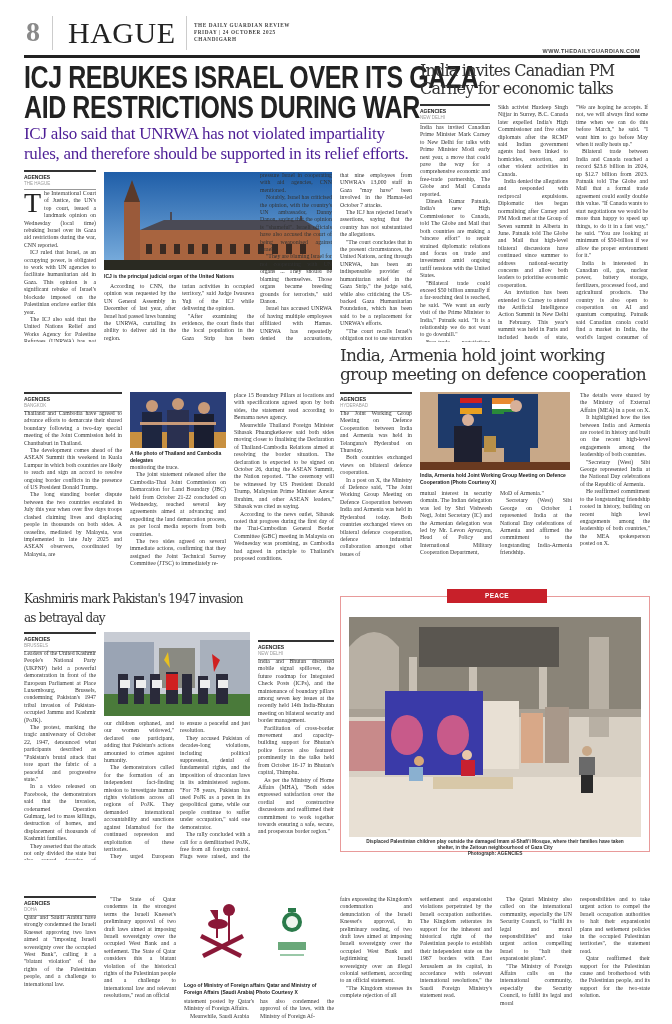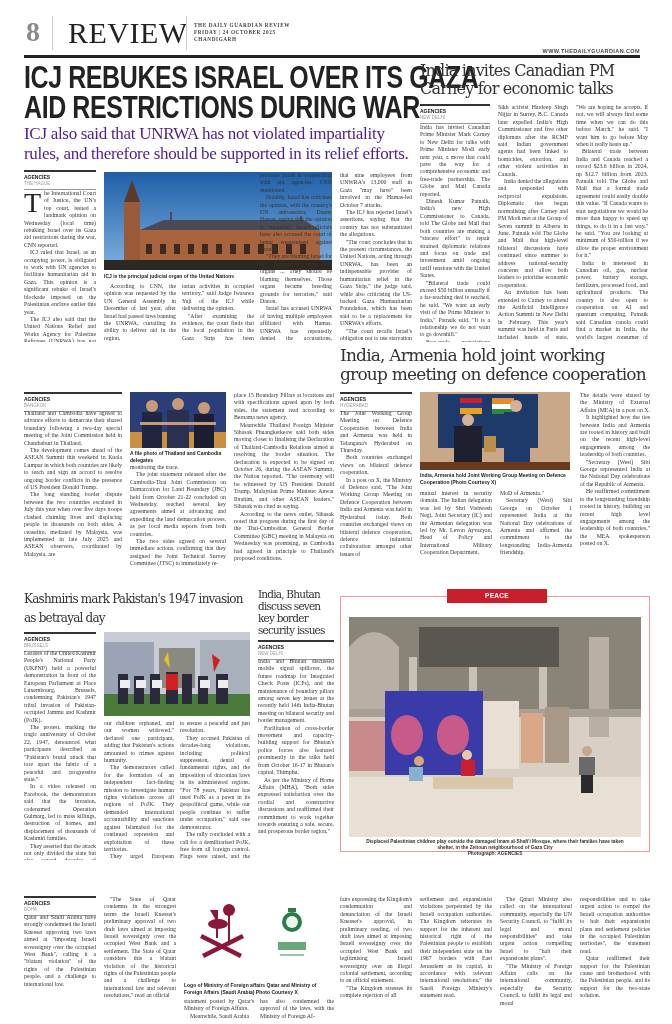--- a/index.html
+++ b/index.html
@@ -29,21 +29,21 @@
 .peace-box{border:1px solid #e89a9a}
 .peace-tag{background:#c8202a;color:#fff;font-family:"Liberation Sans",sans-serif;font-size:6.5px;font-weight:bold;text-align:center;line-height:14px;letter-spacing:0.3px}
 .peace-cap{font-family:"Liberation Sans",sans-serif;font-size:4.8px;font-weight:bold;color:#333;text-align:center;line-height:6px}
 </style>
 </head>
 <body>
 
 <div class="abs masthead">
   <span class="pg-num">8</span>
   <span class="sep1"></span>
-  <span class="section">REVIEW</span>
+  <span class="section">HAGUE</span>
   <span class="sep2"></span>
   <div class="pub">
     <div>THE DAILY GUARDIAN REVIEW</div>
     <div>FRIDAY | 24 OCTOBER 2025</div>
     <div>CHANDIGARH</div>
   </div>
 </div>
 <div class="abs site">WWW.THEDAILYGUARDIAN.COM</div>
 <div class="abs rule-top"></div>
 
@@ -268,21 +268,20 @@
     <p>They urged European institutions to revive that policy stance and convene an international conference on PoJK</p>
   </div>
   <div class="col" style="position:absolute;left:156px;top:130px;width:70px;height:140px">
     <p class="noindent">to ensure a peaceful and just resolution.</p>
     <p>They accused Pakistan of decades-long violations, including political suppression, denial of fundamental rights, and the imposition of draconian laws in its administered regions. "For 78 years, Pakistan has used PoJK as a pawn in its geopolitical game, while our people continue to suffer under occupation," said one demonstrator.</p>
     <p>The rally concluded with a call for a demilitarised PoJK, free from all foreign control. Flags were raised, and the memory of 1947 was invoked as a day of mourning and resistance.</p>
   </div>
 </div>
 
 <div class="abs" style="left:258px;top:588px;width:76px;height:272px">
-  <div class="hl-serif" style="position:absolute;left:0;top:0;width:76px;font-size:10.5px;line-height:12px">India, Bhutan discuss seven key border security issues</div>
   <div class="byline" style="position:absolute;left:0;top:52px;width:76px">
     <span class="src">AGENCIES</span>
     <span class="loc">NEW DELHI</span>
   </div>
   <div class="col" style="position:absolute;left:0;top:70px;width:76px;height:202px">
     <p class="noindent">India and Bhutan discussed mobile signal spillover, the future roadmap for Integrated Check Posts (ICPs), and the maintenance of boundary pillars among seven key issues at the recently held 14th India-Bhutan meeting on bilateral security and border management.</p>
     <p>Facilitation of cross-border movement and capacity-building support for Bhutan's police forces also featured prominently in the talks held from October 16-17 in Bhutan's capital, Thimphu.</p>
     <p>As per the Ministry of Home Affairs (MHA), "Both sides expressed satisfaction over the cordial and constructive discussions and reaffirmed their commitment to work together towards ensuring a safe, secure, and prosperous border region."</p>
   </div>
 </div>

